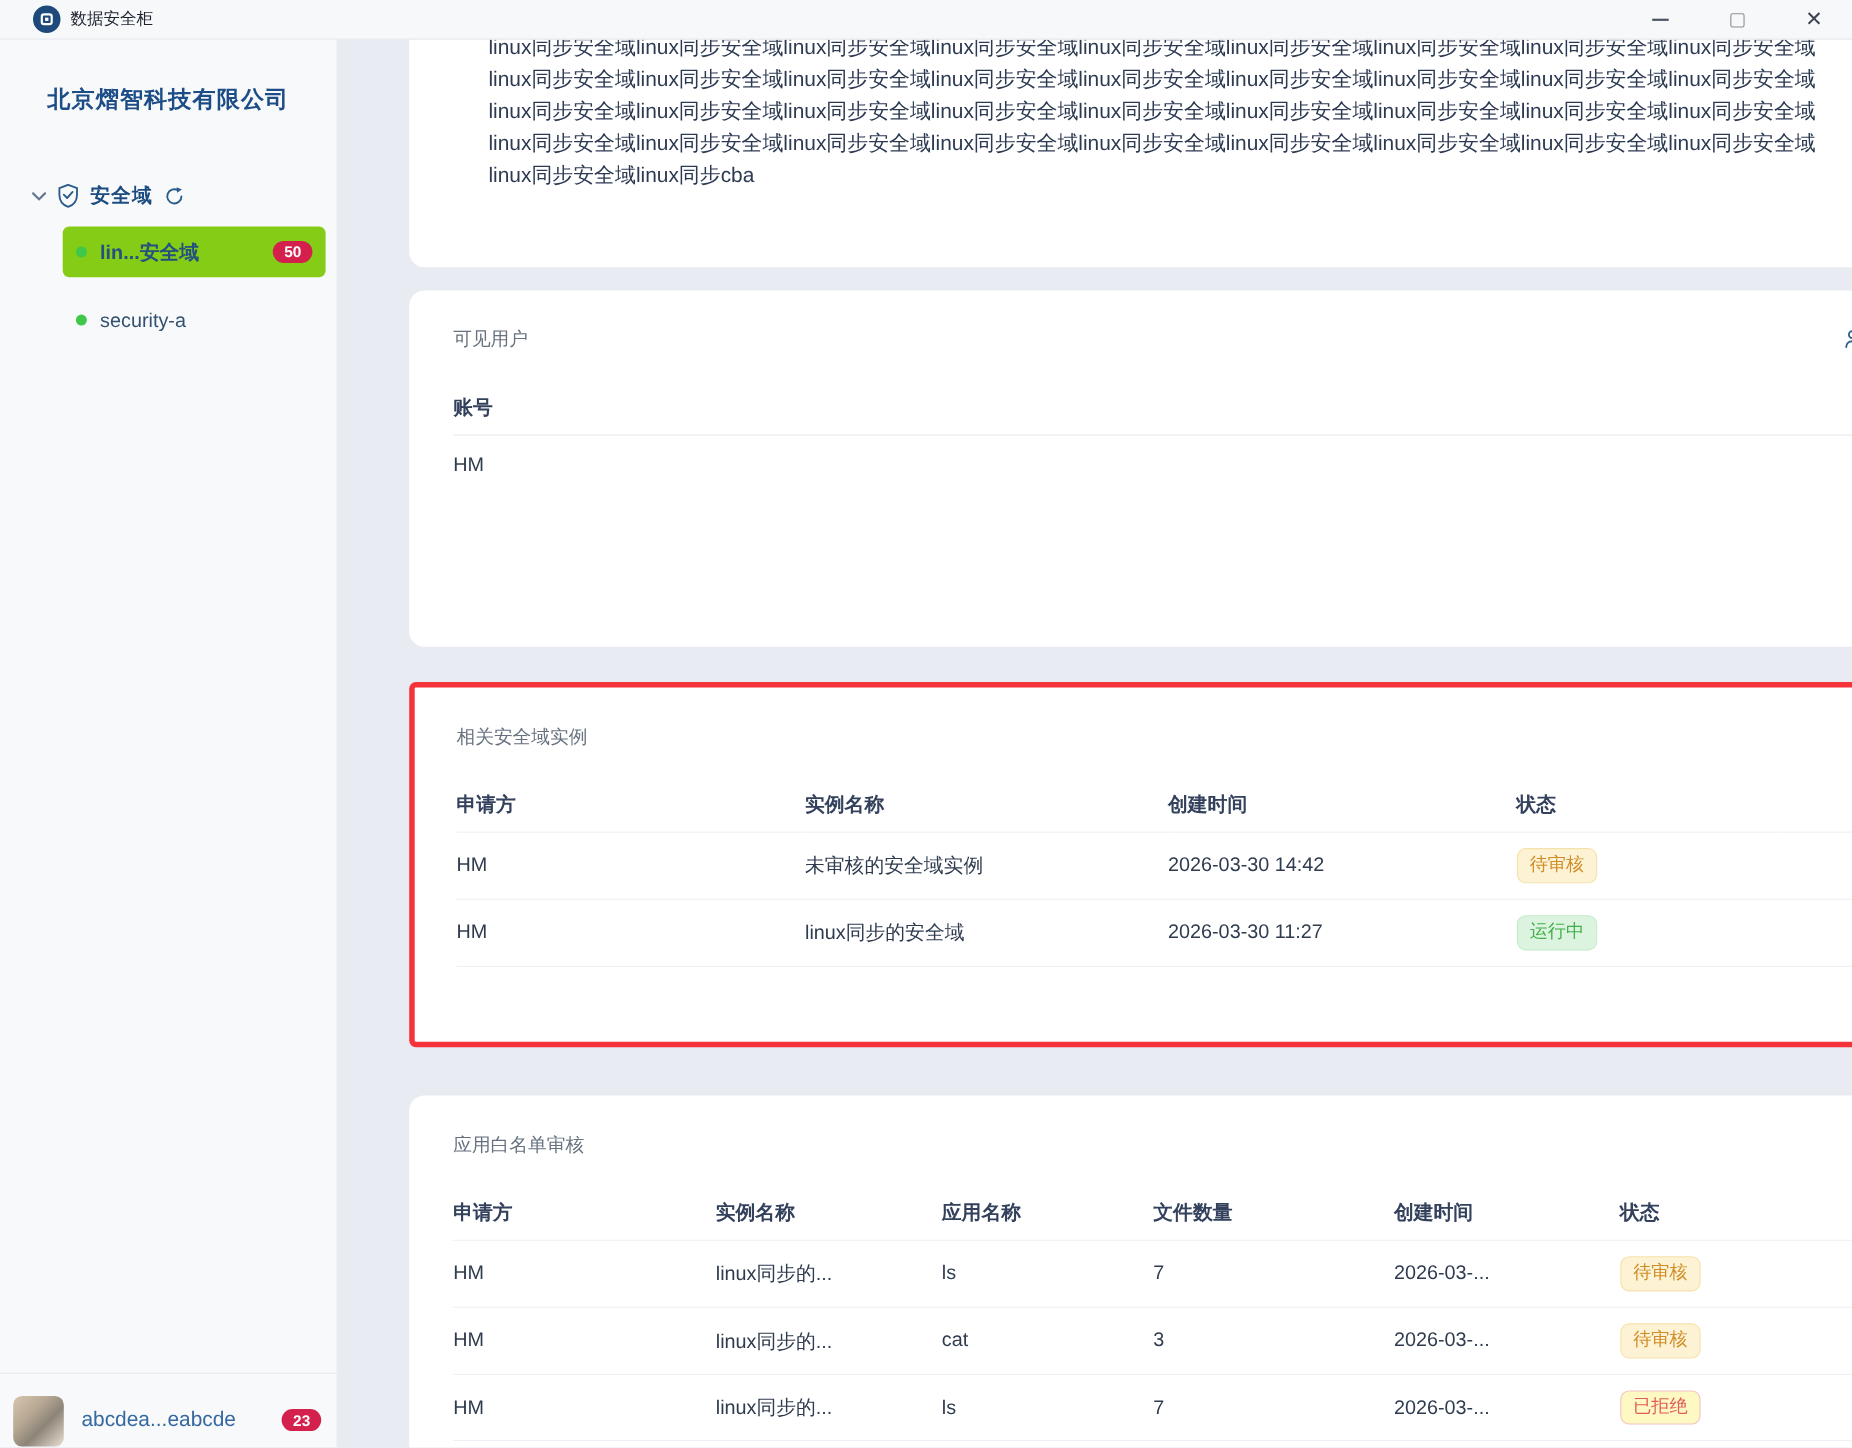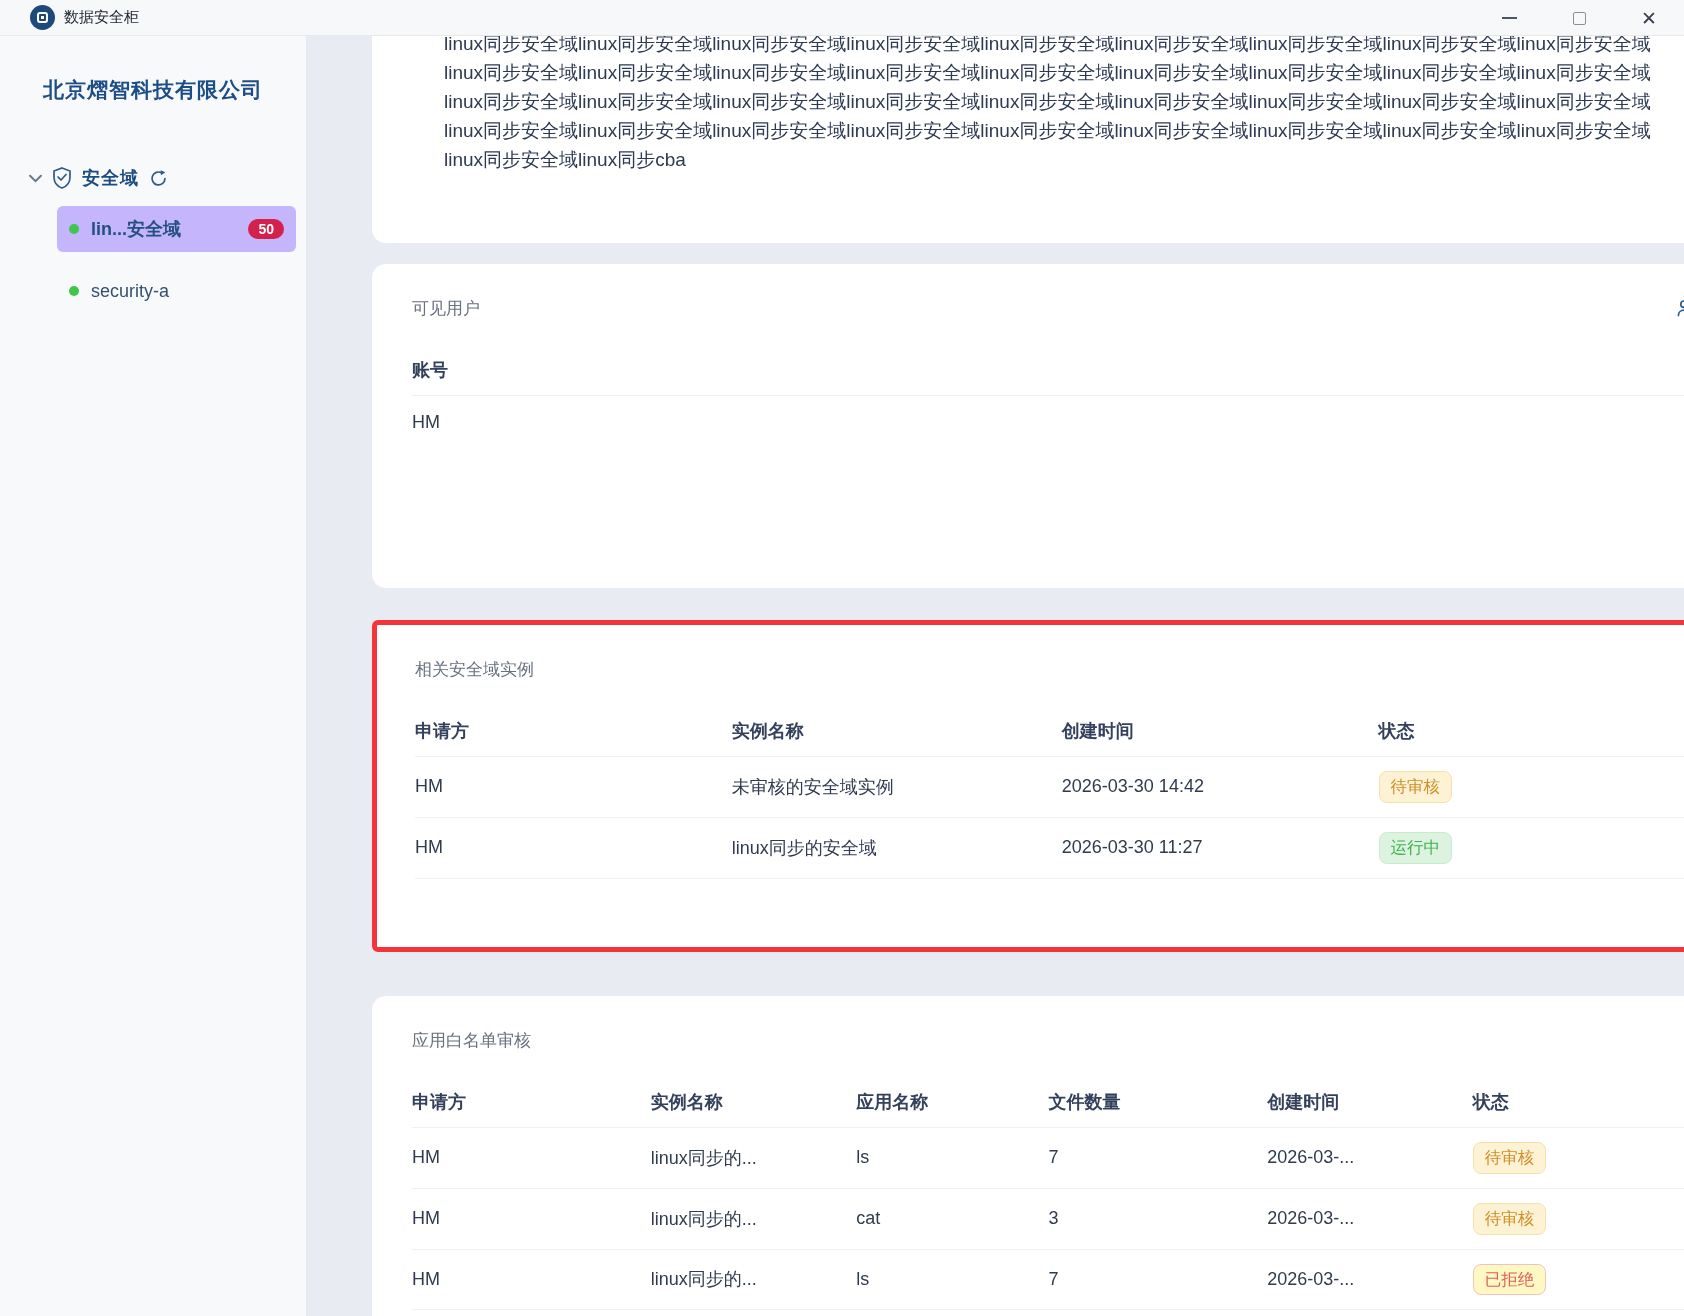--- a/index.html
+++ b/index.html
@@ -37,21 +37,21 @@
     display:block; margin:40px auto 0 auto; width:281px; height:47px;
     background:#2a598a; color:#fff; font-size:18px; border:none; border-radius:8px;
     cursor:pointer; font-family:inherit; letter-spacing:2px;
   }
   .tree-head { margin-top:62px; padding-left:29px; display:flex; align-items:center; gap:10px; }
   .tree-label { font-size:18px; font-weight:bold; color:#1d4d80; letter-spacing:1px; }
   .tree-item {
     margin:16px 10px 0 57px; height:46px; border-radius:6px;
     display:flex; align-items:center; padding:0 12px 0 12px; cursor:pointer; position:relative;
   }
-  .tree-item.selected { background:#c4b5fd; }
+  .tree-item.selected { background:#84cc16; }
   .dot { width:10px; height:10px; border-radius:50%; background:#3ec749; flex:0 0 auto; }
   .tree-item .lbl { margin-left:12px; font-size:18px; color:#24517f; font-weight:600; }
   .tree-item.plain .lbl { color:#33516f; font-weight:normal; }
   .count-pill {
     margin-left:auto; background:#d4204c; color:#fff; font-size:14px; font-weight:bold;
     border-radius:11px; padding:3px 10px; line-height:1;
   }
   .side-user {
     position:absolute; left:0; bottom:0; width:100%; height:68px;
     border-top:1px solid #e8eaee; display:flex; align-items:center; padding:0 14px 0 12px;
@@ -147,20 +147,25 @@
   <div class="tree-item selected">
     <span class="dot"></span>
     <span class="lbl">lin...安全域</span>
     <span class="count-pill">50</span>
   </div>
   <div class="tree-item plain">
     <span class="dot"></span>
     <span class="lbl">security-a</span>
   </div>
 
+  <div class="side-user">
+    <div class="avatar"></div>
+    <span class="uname">abcdea...eabcde</span>
+    <span class="count-pill" style="margin-left:auto;">23</span>
+  </div>
 </div>
 
 <div class="main">
 
   <div class="card card-desc">
     <div class="desc-text">linux同步安全域linux同步安全域linux同步安全域linux同步安全域linux同步安全域linux同步安全域linux同步安全域linux同步安全域linux同步安全域linux同步安全域linux同步安全域linux同步安全域linux同步安全域linux同步安全域linux同步安全域linux同步安全域linux同步安全域linux同步安全域linux同步安全域linux同步安全域linux同步安全域linux同步安全域linux同步安全域linux同步安全域linux同步安全域linux同步安全域linux同步安全域linux同步安全域linux同步安全域linux同步安全域linux同步安全域linux同步安全域linux同步安全域linux同步安全域linux同步安全域linux同步安全域linux同步安全域linux同步cba</div>
   </div>
 
   <div class="card card-users">
     <div class="card-title">可见用户</div>

